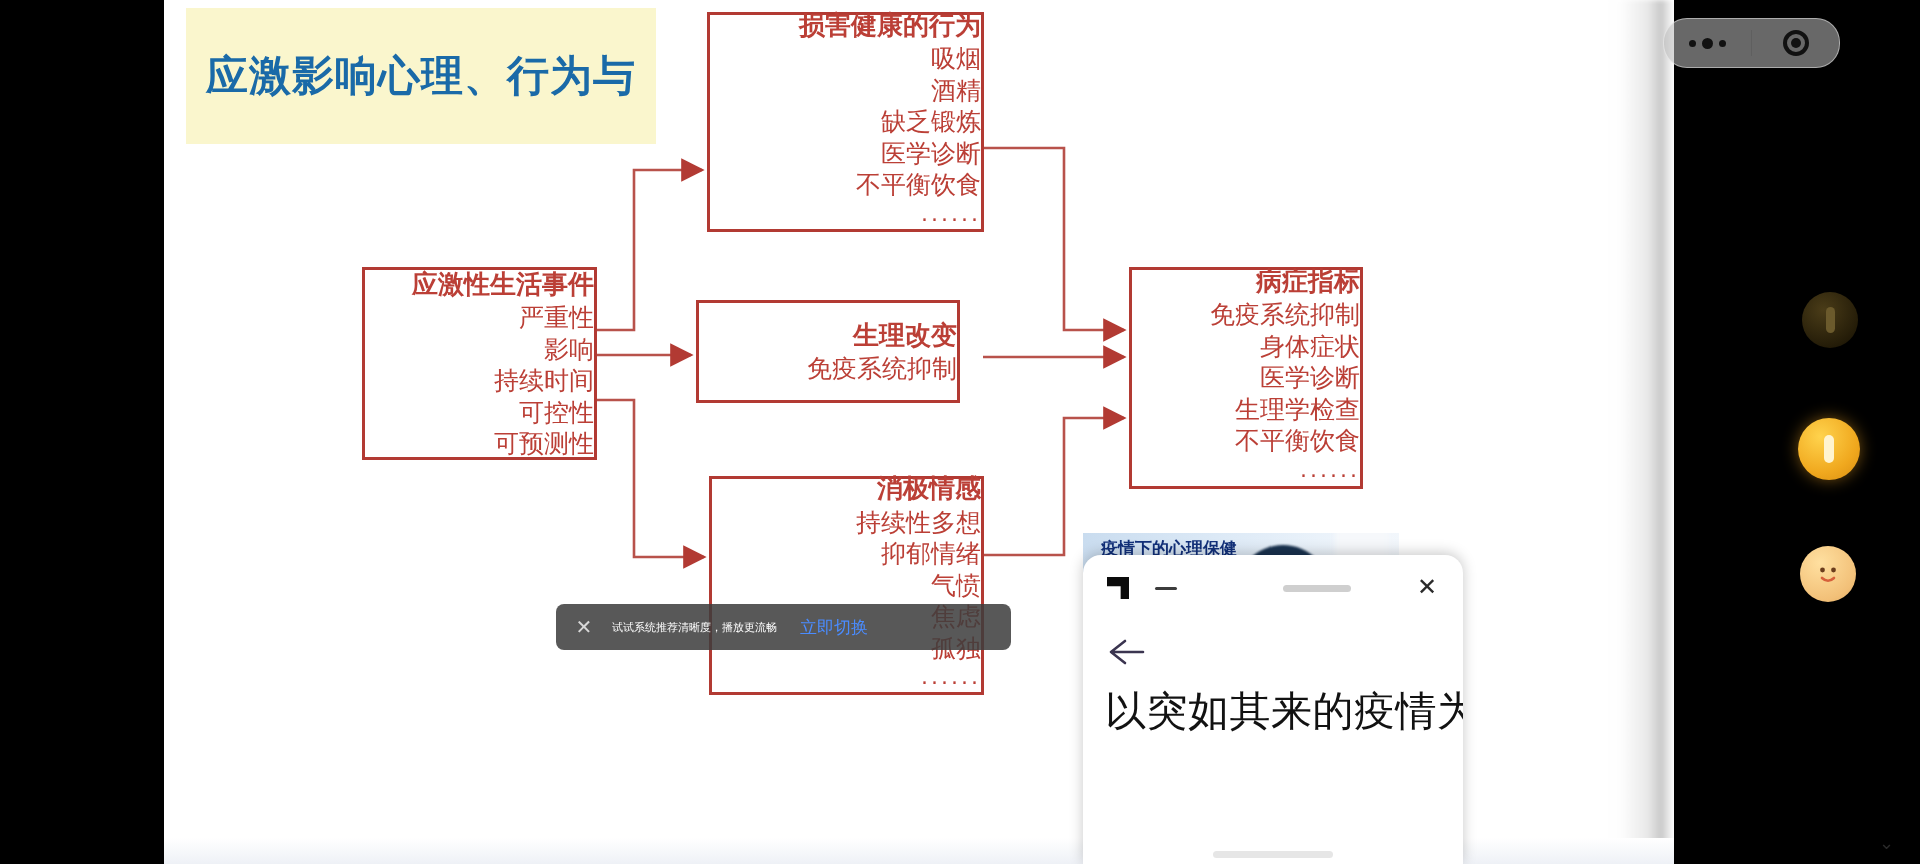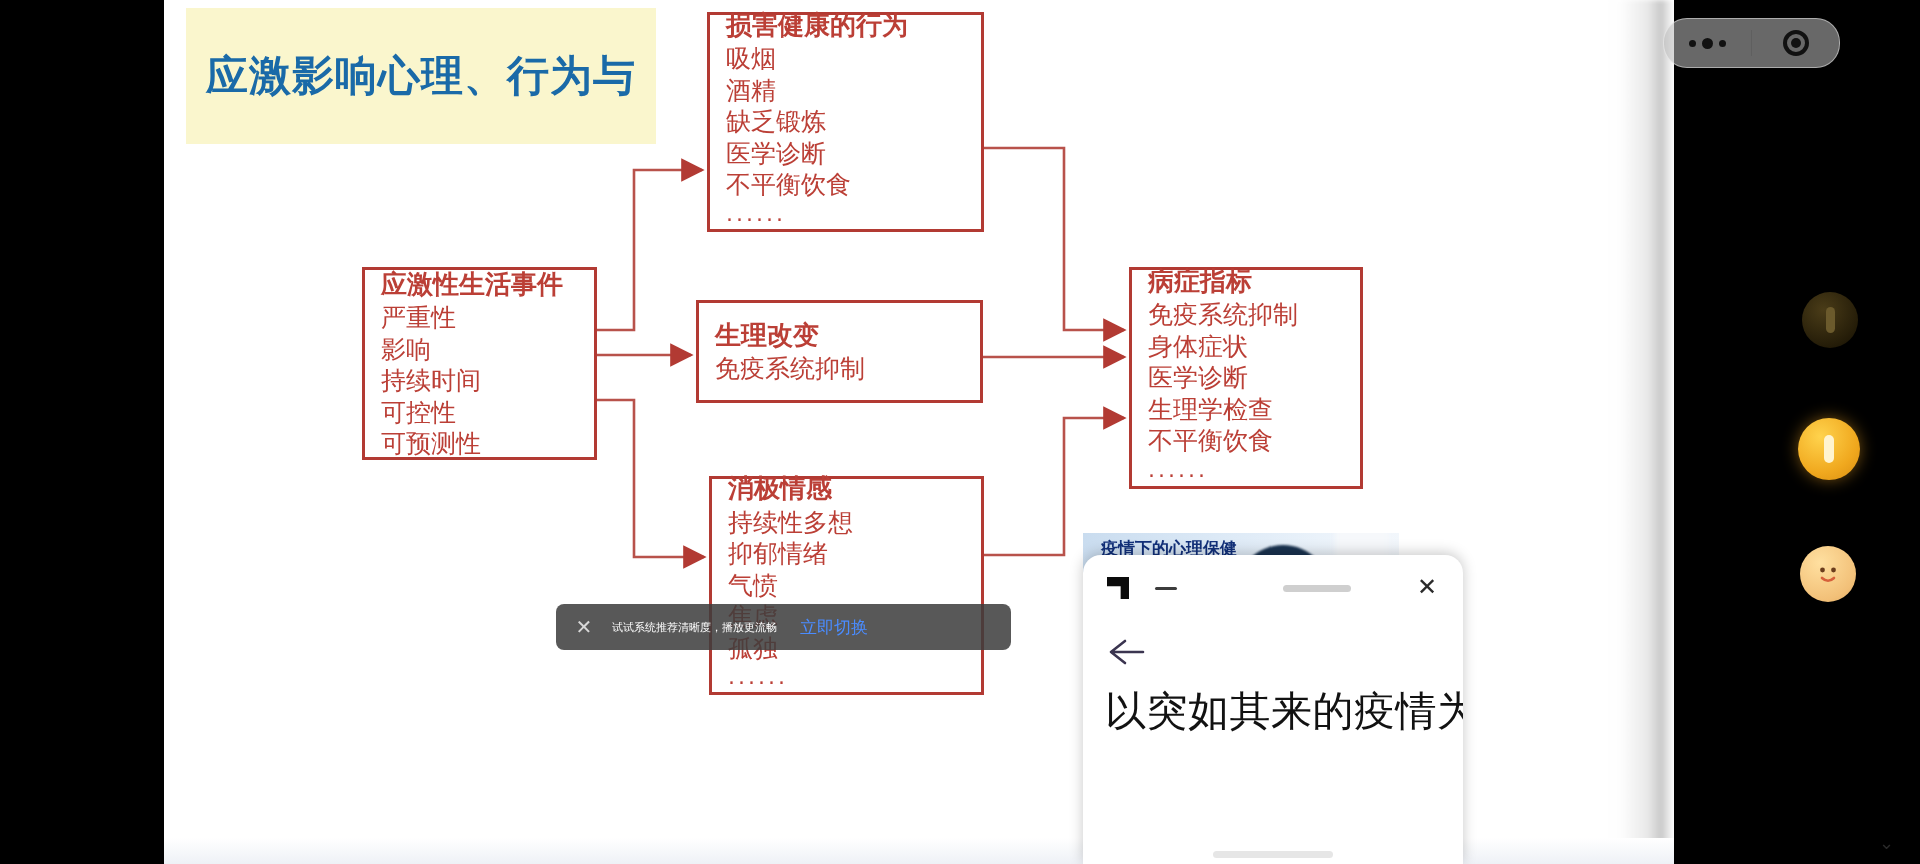--- a/index.html
+++ b/index.html
@@ -41,32 +41,32 @@
     font-family:"DejaVu Sans","Liberation Sans",sans-serif;
   }
 
   
   #diagram{position:absolute;left:0;top:0;width:1510px;height:864px;}
   #wires{position:absolute;left:0;top:0;width:1510px;height:864px;}
 
   .node{
     position:absolute;border:3px solid #b23a33;background:#ffffff;
     box-sizing:border-box;display:flex;flex-direction:column;
-    align-items:flex-start;justify-content:center;
+    align-items:flex-end;justify-content:center;
     color:#bb3f36;text-align:center;
     font-family:"DejaVu Sans","Liberation Sans",sans-serif;
     padding-left:16px;
   }
   .node .head{font-weight:bold;font-size:26px;line-height:1.25;margin-bottom:2px;}
   .node .ln{font-size:25px;line-height:1.26;}
   .node .dots{font-size:22px;letter-spacing:3px;line-height:1.4;margin-top:4px;}
 
   #node-stress   {left:198px; top:267px; width:235px; height:193px;}
   #node-behavior {left:543px; top:12px;  width:277px; height:220px;}
-  #node-physio   {left:532px; top:300px; width:287px; height:103px;}
+  #node-physio   {left:532px; top:300px; width:264px; height:103px;}
   #node-emotion  {left:545px; top:476px; width:275px; height:219px;}
   #node-illness  {left:965px; top:267px; width:234px; height:222px;}
 
   
   #toast{
     position:absolute;left:556px;top:604px;width:455px;height:46px;
     background:rgba(60,60,60,.86);border-radius:8px;
     display:flex;align-items:center;gap:0;color:#fff;
     font-family:"DejaVu Sans","Liberation Sans",sans-serif;
   }

